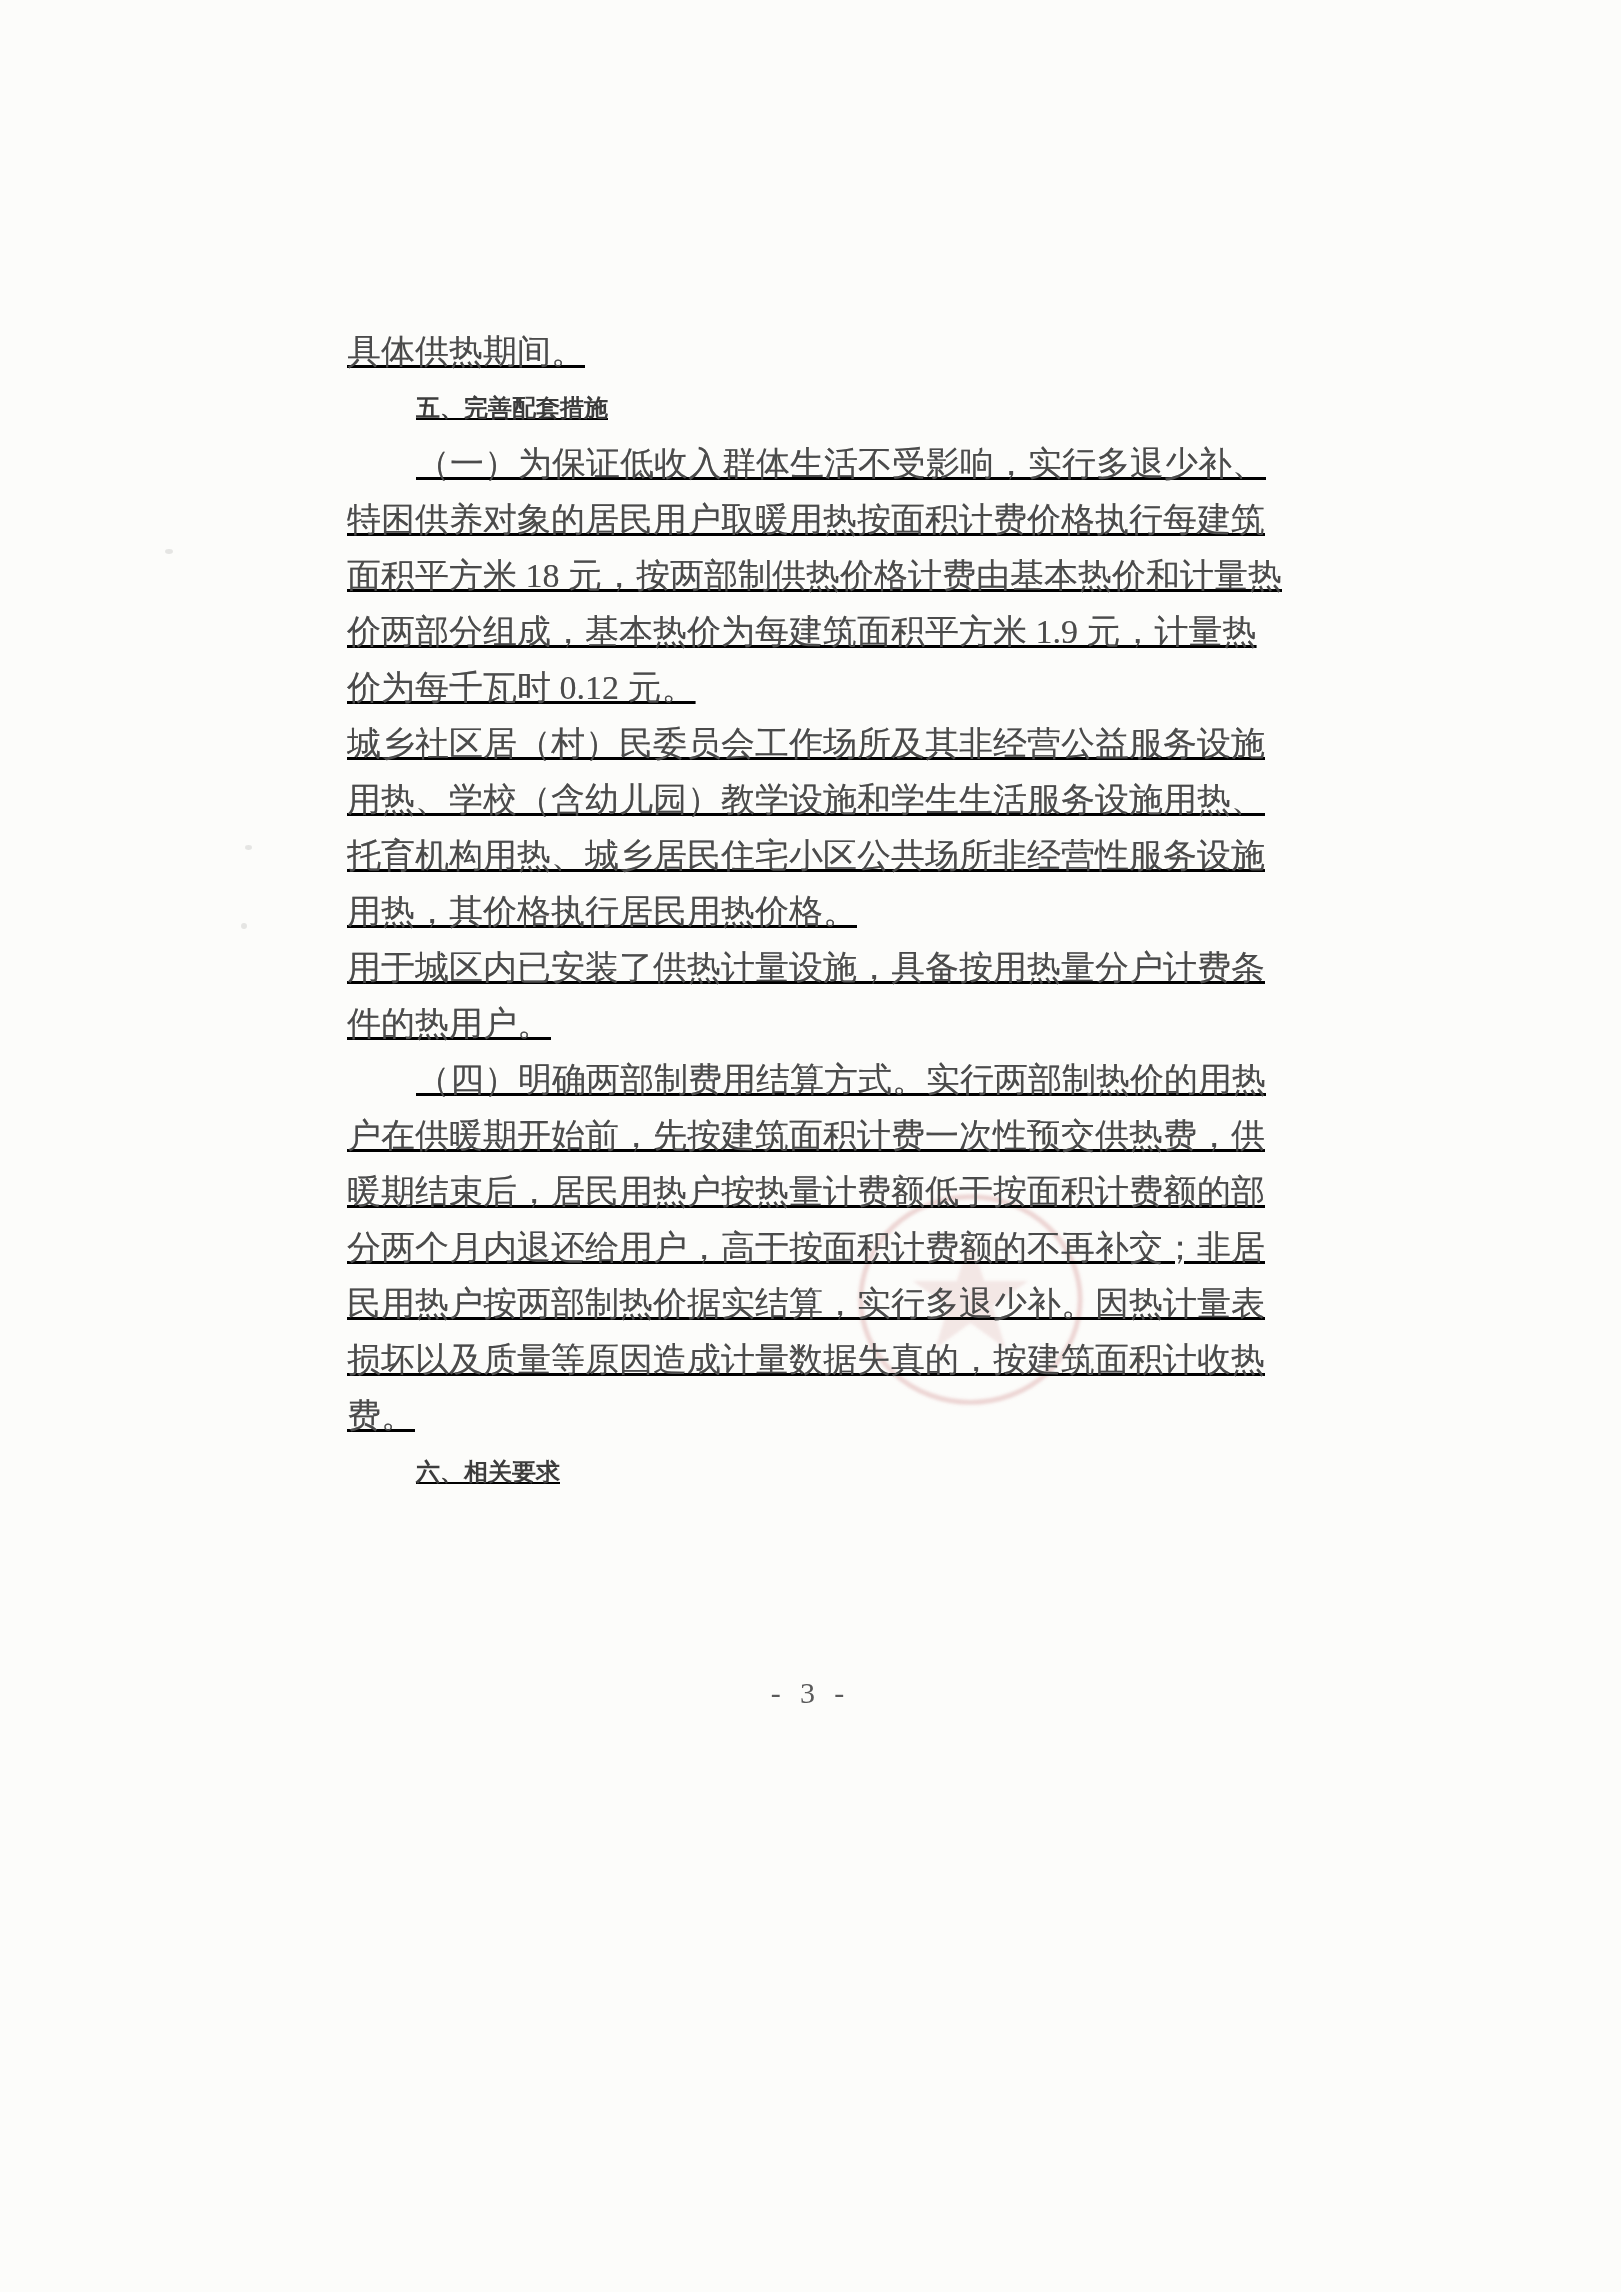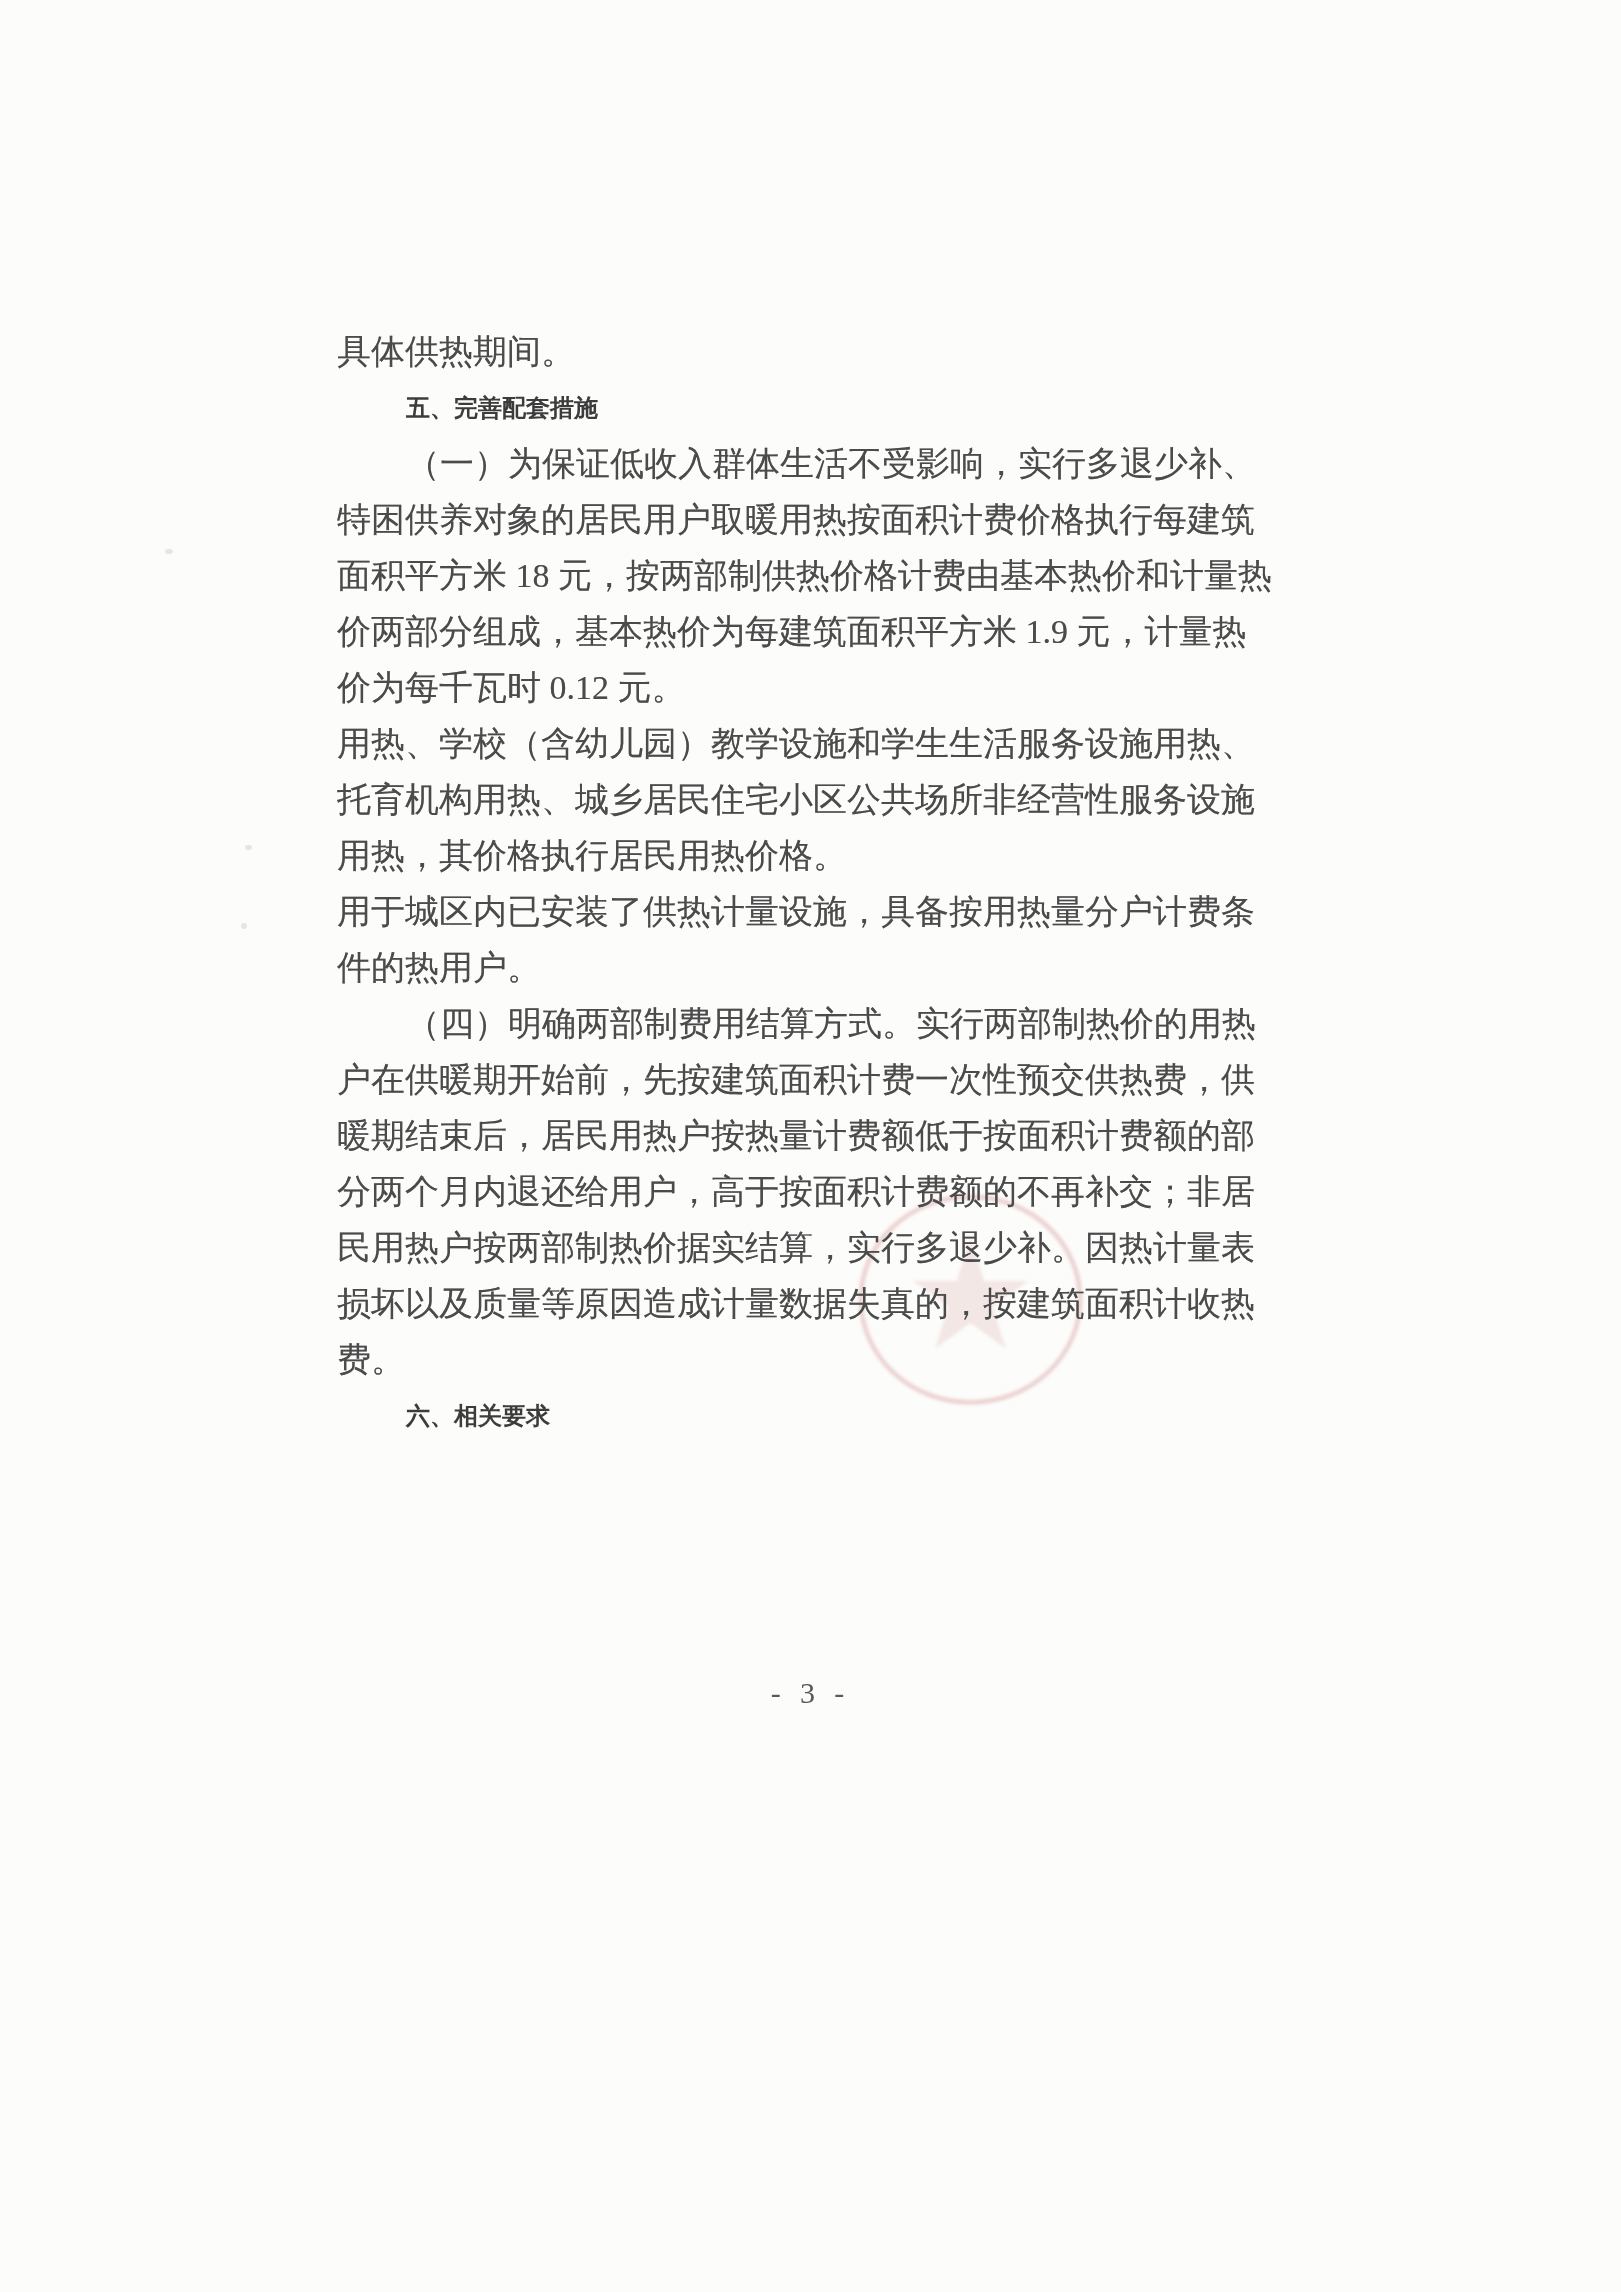--- a/index.html
+++ b/index.html
@@ -15,23 +15,24 @@
   
   .page::after {
     content: "";
     position: absolute; inset: 0;
     background:
       radial-gradient(ellipse 130% 120% at 50% 45%, rgba(0,0,0,0) 82%, rgba(0,0,0,0.025) 100%);
     pointer-events: none;
   }
   .content {
     position: absolute;
-    left: 337px;
+    left: 347px;
     top: 324px;
     width: 980px;
+    text-decoration: underline;
   }
   .line {
     height: 56px;
     line-height: 56px;
     font-size: 34px;
     color: #4b4b4b;
     white-space: nowrap;
     text-shadow: 0 0 0.6px rgba(75,75,75,0.45);
   }
   .line.indent { text-indent: 69px; }
@@ -96,20 +97,21 @@
   <div class="speck s3"></div>
 
   <div class="content">
     <div class="line">具体供热期间。</div>
     <div class="line heading">五、完善配套措施</div>
     <div class="line indent">（一）为保证低收入群体生活不受影响，实行多退少补、</div>
     <div class="line">特困供养对象的居民用户取暖用热按面积计费价格执行每建筑</div>
     <div class="line">面积平方米 18 元，按两部制供热价格计费由基本热价和计量热</div>
     <div class="line">价两部分组成，基本热价为每建筑面积平方米 1.9 元，计量热</div>
     <div class="line">价为每千瓦时 0.12 元。</div>
+    <div class="line">城乡社区居（村）民委员会工作场所及其非经营公益服务设施</div>
     <div class="line">用热、学校（含幼儿园）教学设施和学生生活服务设施用热、</div>
     <div class="line">托育机构用热、城乡居民住宅小区公共场所非经营性服务设施</div>
     <div class="line">用热，其价格执行居民用热价格。</div>
     <div class="line">用于城区内已安装了供热计量设施，具备按用热量分户计费条</div>
     <div class="line">件的热用户。</div>
     <div class="line indent">（四）明确两部制费用结算方式。实行两部制热价的用热</div>
     <div class="line">户在供暖期开始前，先按建筑面积计费一次性预交供热费，供</div>
     <div class="line">暖期结束后，居民用热户按热量计费额低于按面积计费额的部</div>
     <div class="line">分两个月内退还给用户，高于按面积计费额的不再补交；非居</div>
     <div class="line">民用热户按两部制热价据实结算，实行多退少补。因热计量表</div>

